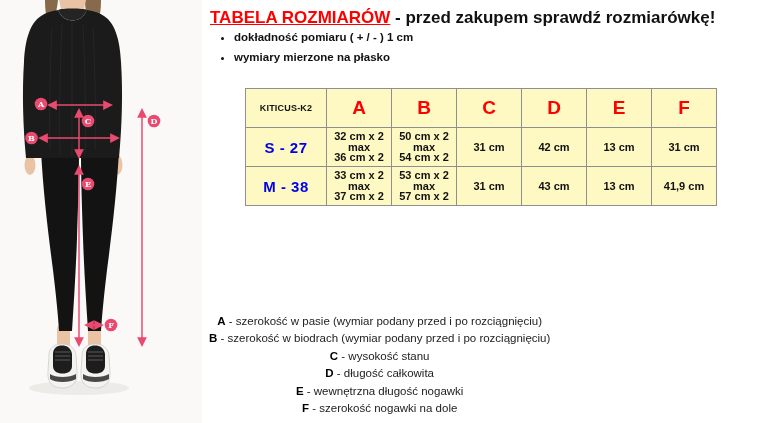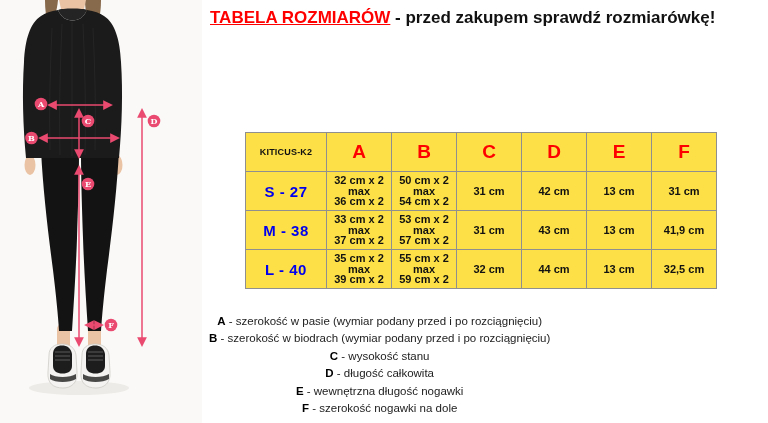--- a/index.html
+++ b/index.html
@@ -16,21 +16,21 @@
   .title .red { color:#fe0000; text-decoration:underline; }
 
   .bullets {
     position:absolute; left:212px; top:31px; margin:0; padding:0 0 0 22px;
     font-size:11.5px; font-weight:700; color:#111;
   }
   .bullets li { margin-bottom:8px; }
 
   table.size-table {
     position:absolute; left:245px; top:88px;
-    border-collapse:collapse; table-layout:fixed; background:#fde047;margin-top:44px;
+    border-collapse:collapse; table-layout:fixed; background:#fef9c3;
   }
   .size-table tr { height:39px; }
   .size-table th, .size-table td {
     border:1px solid #8f8f8f; text-align:center; vertical-align:middle; padding:0;
   }
   .code-cell   { width:80px; font-size:9px; font-weight:700; color:#111; letter-spacing:.2px; }
   .letter-cell { width:64px; color:#fe0000; font-size:19px; font-weight:700; }
   .size-cell   { color:#0000ee; font-size:15px; font-weight:700; letter-spacing:.5px; }
   .val-cell    { font-size:11px; font-weight:700; line-height:10.5px; color:#111; }
 
@@ -113,20 +113,24 @@
       <text x="88" y="187">E</text>
       <circle cx="111" cy="325" r="6.3" fill="#ea4a70"></circle>
       <text x="111" y="328">F</text>
     </g>
   </svg>
 
   <div class="title">
     <span class="red">TABELA ROZMIARÓW</span><span> - przed zakupem sprawdź rozmiarówkę!</span>
   </div>
 
+  <ul class="bullets">
+    <li>dokładność pomiaru ( + / - ) 1 cm</li>
+    <li>wymiary mierzone na płasko</li>
+  </ul>
 
   <table class="size-table">
     <tbody>
         <tr>
       <th class="code-cell">KITICUS-K2</th>
       <th class="letter-cell">A</th>
       <th class="letter-cell">B</th>
       <th class="letter-cell">C</th>
       <th class="letter-cell">D</th>
       <th class="letter-cell">E</th>
@@ -159,37 +163,20 @@
       <td class="val-cell">
         <div>53 cm x 2</div>
         <div>max</div>
         <div>57 cm x 2</div>
       </td>
       <td class="val-cell">31 cm</td>
       <td class="val-cell">43 cm</td>
       <td class="val-cell">13 cm</td>
       <td class="val-cell">41,9 cm</td>
     </tr>
-    <tr>
-      <td class="size-cell">L - 40</td>
-      <td class="val-cell">
-        <div>35 cm x 2</div>
-        <div>max</div>
-        <div>39 cm x 2</div>
-      </td>
-      <td class="val-cell">
-        <div>55 cm x 2</div>
-        <div>max</div>
-        <div>59 cm x 2</div>
-      </td>
-      <td class="val-cell">32 cm</td>
-      <td class="val-cell">44 cm</td>
-      <td class="val-cell">13 cm</td>
-      <td class="val-cell">32,5 cm</td>
-    </tr>
   </tbody>
     </table>
 
   <div class="legend">
     <div><b>A</b><span> - </span><span>szerokość w pasie (wymiar podany przed i po rozciągnięciu)</span></div>
     <div><b>B</b><span> - </span><span>szerokość w biodrach (wymiar podany przed i po rozciągnięciu)</span></div>
     <div><b>C</b><span> - </span><span>wysokość stanu</span></div>
     <div><b>D</b><span> - </span><span>długość całkowita</span></div>
     <div><b>E</b><span> - </span><span>wewnętrzna długość nogawki</span></div>
     <div><b>F</b><span> - </span><span>szerokość nogawki na dole</span></div>

